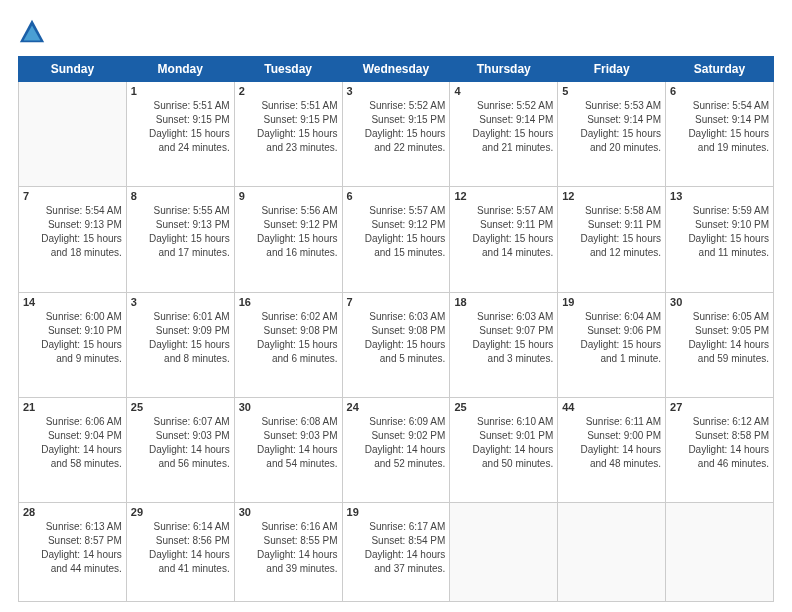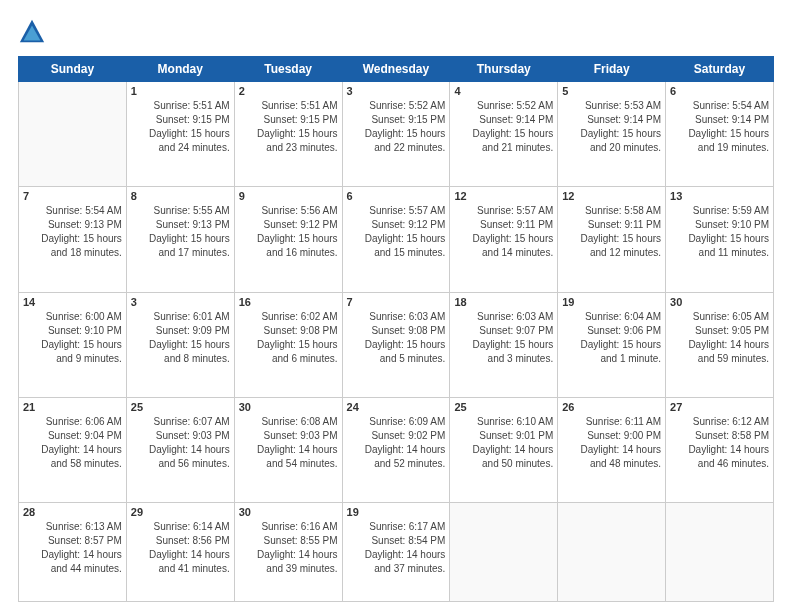--- a/index.html
+++ b/index.html
@@ -240,21 +240,21 @@
           </td>
           <td>
             <span class="day-num">24</span>
             <div class="day-info">Sunrise: 6:09 AM<br>Sunset: 9:02 PM<br>Daylight: 14 hours and 52 minutes.</div>
           </td>
           <td>
             <span class="day-num">25</span>
             <div class="day-info">Sunrise: 6:10 AM<br>Sunset: 9:01 PM<br>Daylight: 14 hours and 50 minutes.</div>
           </td>
           <td>
-            <span class="day-num">26</span>
+            <span class="day-num">44</span>
             <div class="day-info">Sunrise: 6:11 AM<br>Sunset: 9:00 PM<br>Daylight: 14 hours and 48 minutes.</div>
           </td>
           <td>
             <span class="day-num">27</span>
             <div class="day-info">Sunrise: 6:12 AM<br>Sunset: 8:58 PM<br>Daylight: 14 hours and 46 minutes.</div>
           </td>
         </tr>
         <tr>
           <td>
             <span class="day-num">28</span>

